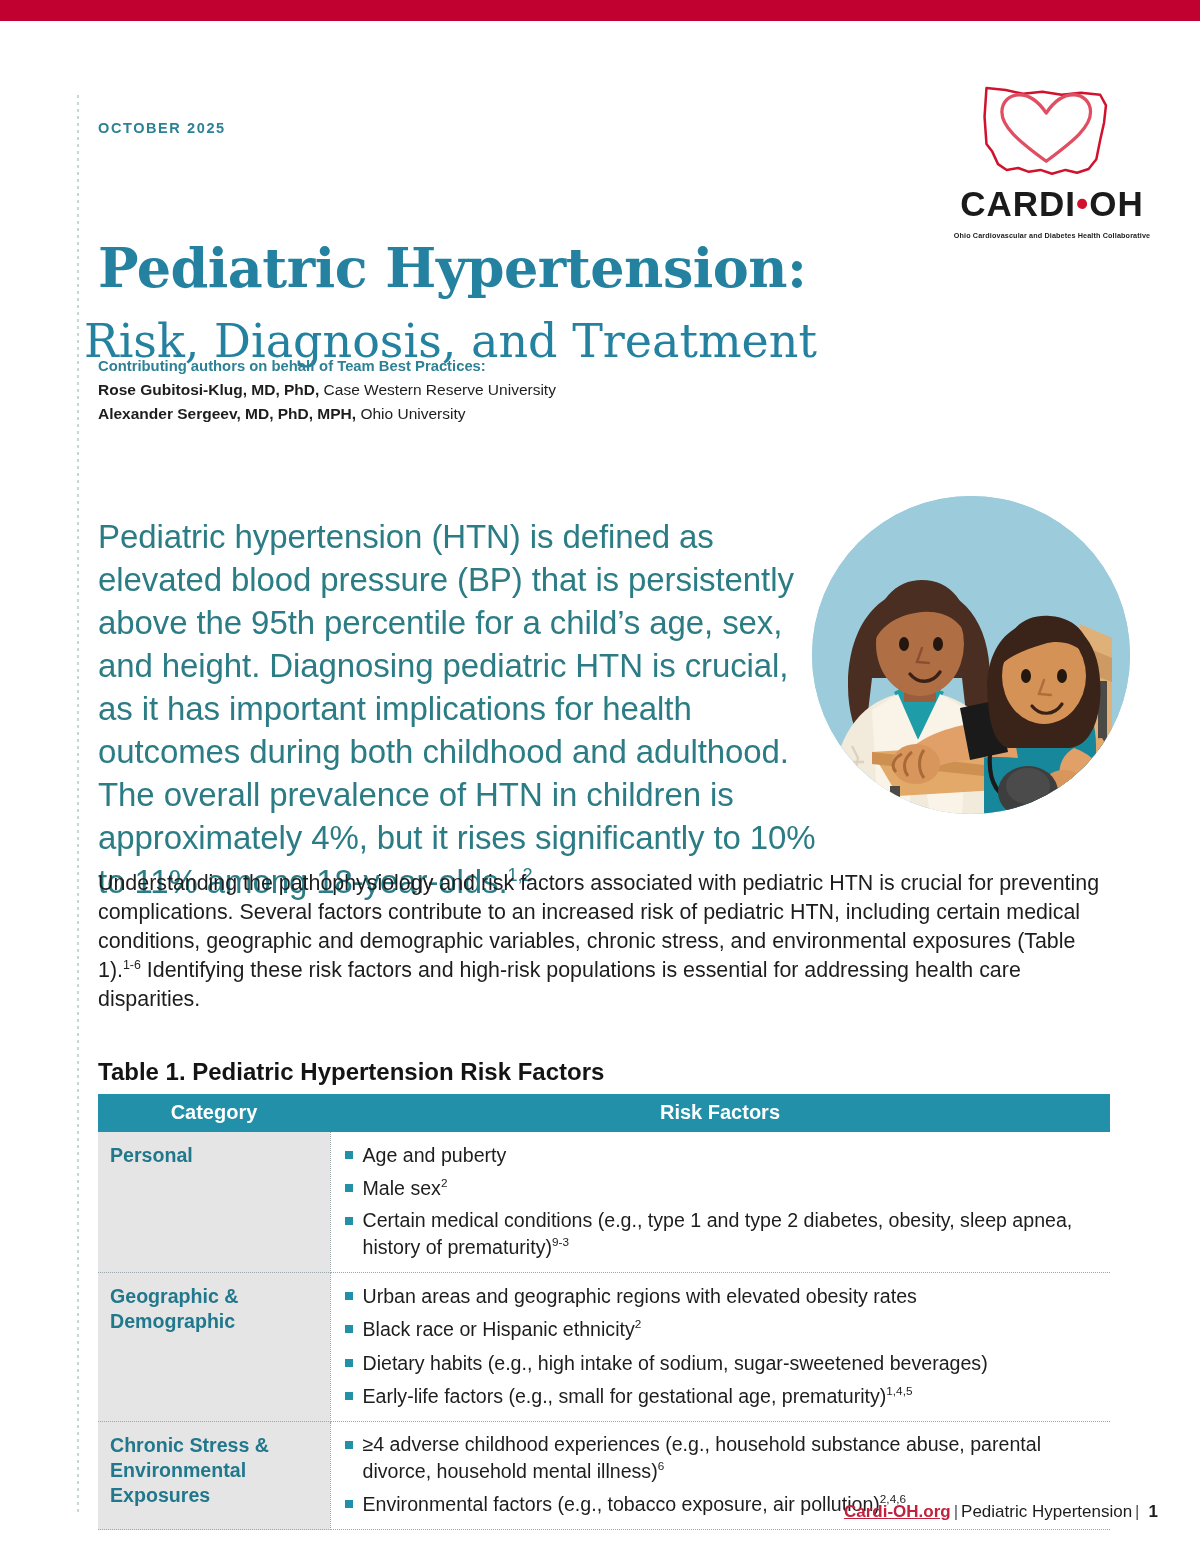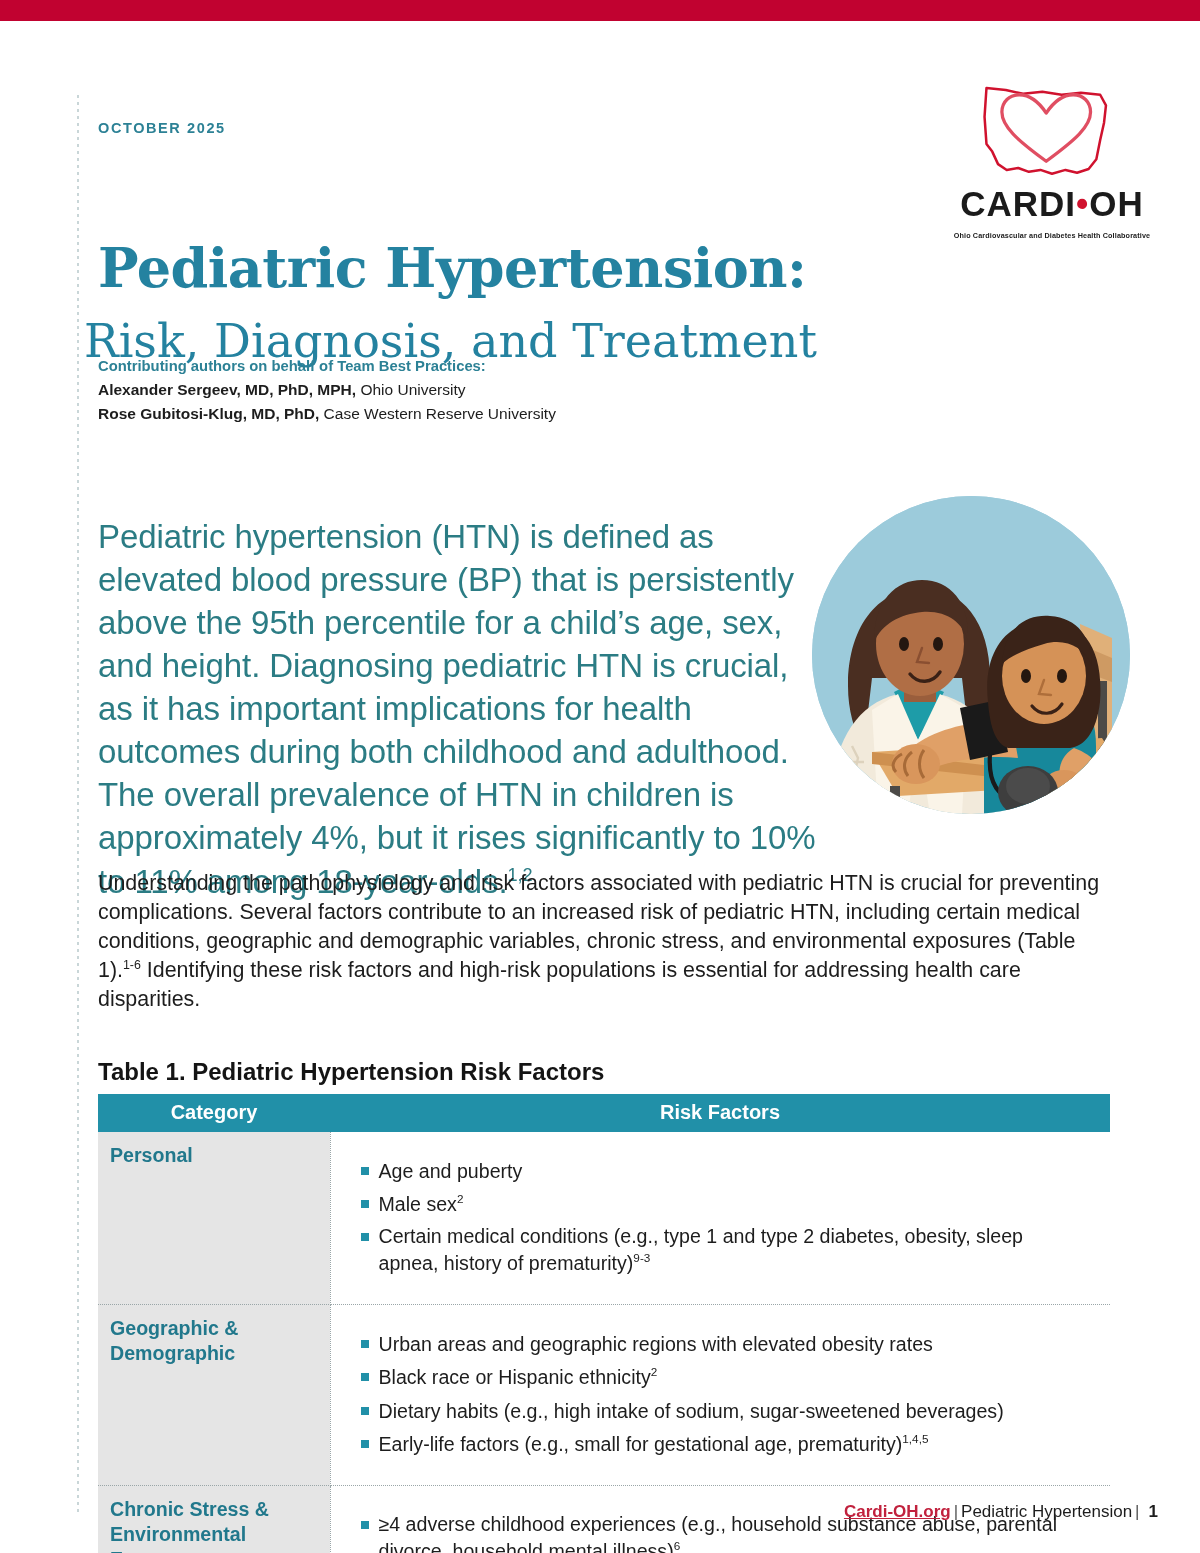--- a/index.html
+++ b/index.html
@@ -192,21 +192,21 @@
   table.risk td.cat {
     background: #e5e5e5;
     color: #21788C;
     font-weight: bold;
     border-right: 1px dotted #9aa6a8;
     line-height: 1.28;
     padding-top: 11px;
   }
   table.risk tr:last-child td { border-bottom: 1px dotted #9aa6a8; }
   ul.bl {
-    margin: 16px;
+    margin: 0;
     padding: 0;
     list-style: none;
   }
   ul.bl li {
     position: relative;
     padding-left: 20px;
     margin-bottom: 7px;
     line-height: 1.31;
   }
   ul.bl li:last-child { margin-bottom: 0; }
@@ -255,22 +255,22 @@
   </svg>
   <div class="logo-word"><span>CARDI</span><span class="dot">•</span><span>OH</span></div>
   <div class="logo-tag">Ohio Cardiovascular and Diabetes Health Collaborative</div>
 </div>
 
 <h1 class="title-main">Pediatric Hypertension:</h1>
 <h2 class="title-sub">Risk, Diagnosis, and Treatment</h2>
 
 <div class="authors">
   <div class="ahead">Contributing authors on behalf of Team Best Practices:</div>
+  <div><span class="aname">Rose Gubitosi-Klug, MD, PhD,</span><span> Case Western Reserve University</span></div>
   <div><span class="aname">Alexander Sergeev, MD, PhD, MPH,</span><span> Ohio University</span></div>
-  <div><span class="aname">Rose Gubitosi-Klug, MD, PhD,</span><span> Case Western Reserve University</span></div>
 </div>
 
 <p class="intro"><span>Pediatric hypertension (HTN) is defined as elevated blood pressure (BP) that is persistently above the 95th percentile for a child’s age, sex, and height. Diagnosing pediatric HTN is crucial, as it has important implications for health outcomes during both childhood and adulthood. The overall prevalence of HTN in children is approximately 4%, but it rises significantly to 10% to 11% among 18-year-olds.</span><sup>1,2</sup></p>
 
 <div class="illus">
   <svg width="318" height="318" viewBox="0 0 318 318">
     <rect x="0" y="0" width="318" height="318" fill="#9CCBDB"></rect>
 
     <path d="M268 128 L300 142 L300 300 L276 300 Z" fill="#E0B079"></path>
     <path d="M262 146 L300 162 L300 186 L262 172 Z" fill="#CE9A63"></path>

